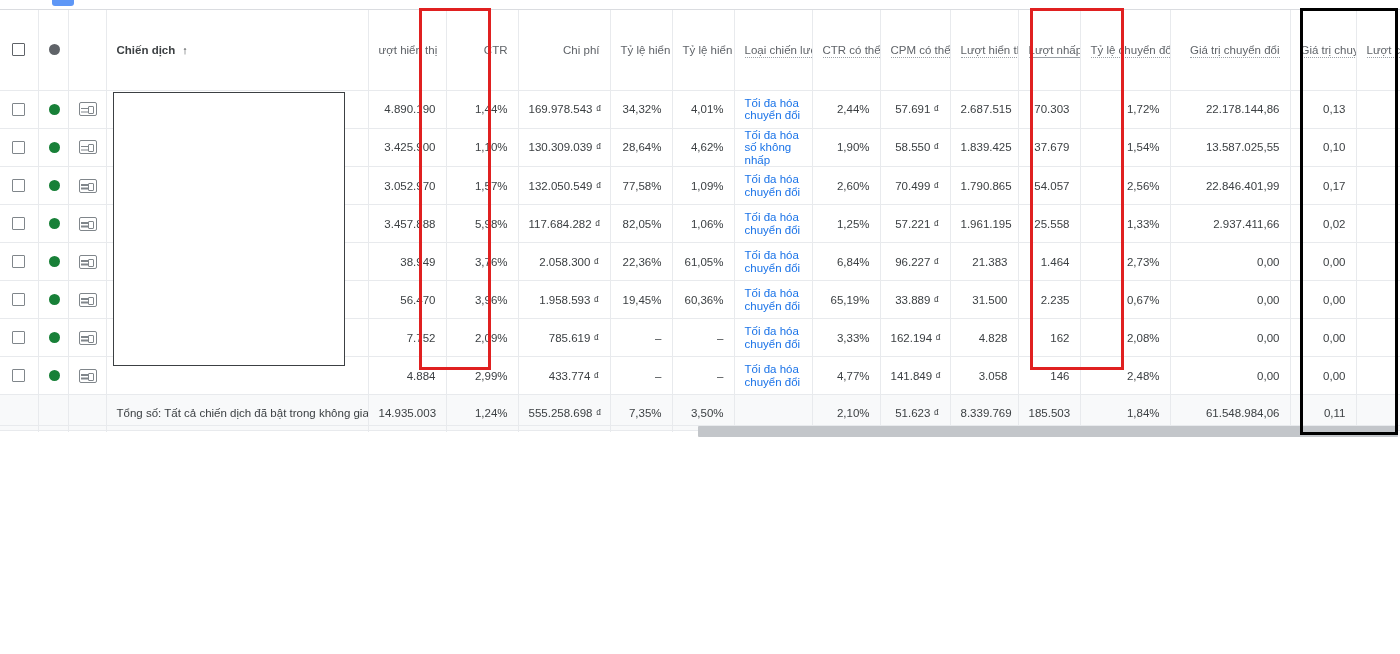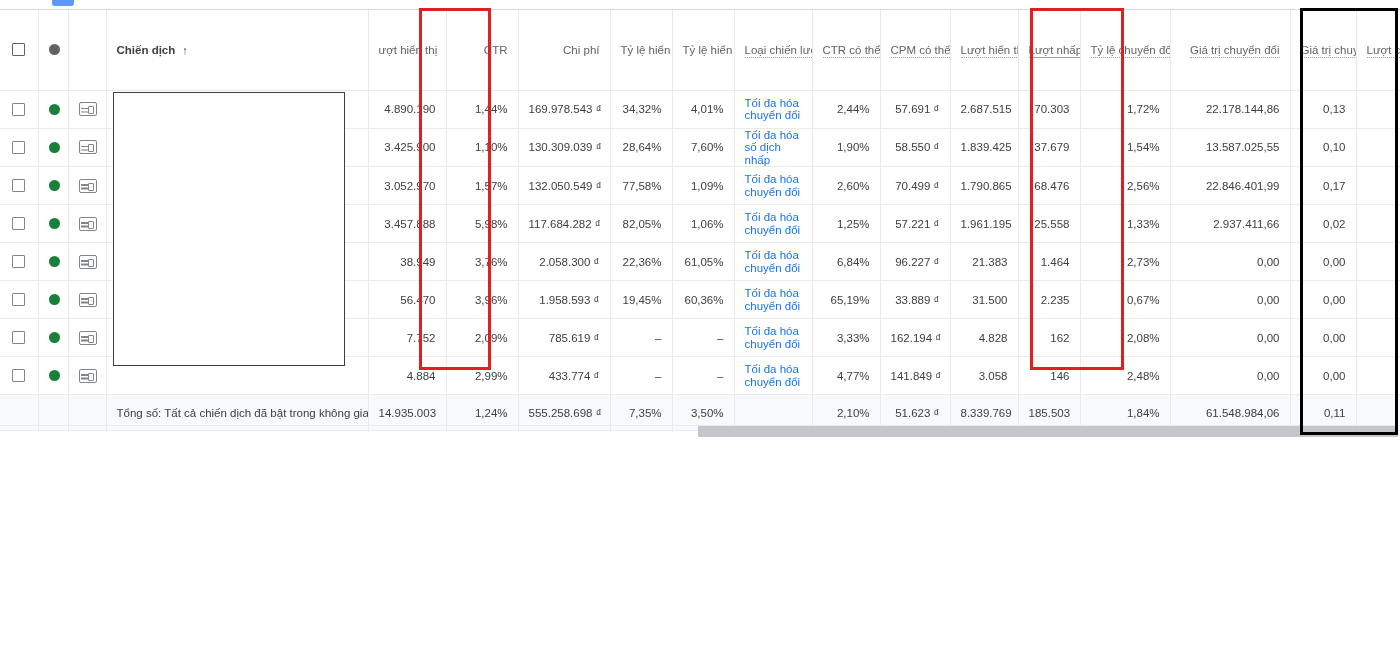--- a/index.html
+++ b/index.html
@@ -314,23 +314,23 @@
               <span class="dot green"></span>
             </td>
           <td>
               <span class="typeicon"></span>
             </td>
           <td class="lft"></td>
           <td class="num">3.425.900</td>
           <td class="num">1,10%</td>
           <td class="num">130.309.039 ₫</td>
           <td class="num">28,64%</td>
-          <td class="num">7,60%</td>
-          <td class="lft">
-              <span class="link">Tối đa hóa số dịch nhấp</span>
+          <td class="num">4,62%</td>
+          <td class="lft">
+              <span class="link">Tối đa hóa số không nhấp</span>
             </td>
           <td class="num">1,90%</td>
           <td class="num">58.550 ₫</td>
           <td class="num">1.839.425</td>
           <td class="num">37.679</td>
           <td class="num">1,54%</td>
           <td class="num">13.587.025,55</td>
           <td class="num">0,10</td>
           <td class="num" style="border-right:none">592,38</td>
         </tr>
@@ -349,21 +349,21 @@
           <td class="num">1,57%</td>
           <td class="num">132.050.549 ₫</td>
           <td class="num">77,58%</td>
           <td class="num">1,09%</td>
           <td class="lft">
               <span class="link">Tối đa hóa chuyển đổi</span>
             </td>
           <td class="num">2,60%</td>
           <td class="num">70.499 ₫</td>
           <td class="num">1.790.865</td>
-          <td class="num">68.476</td>
+          <td class="num">54.057</td>
           <td class="num">2,56%</td>
           <td class="num">22.846.401,99</td>
           <td class="num">0,17</td>
           <td class="num" style="border-right:none">1.228,05</td>
         </tr>
           <tr>
           <td>
               <span class="cb"></span>
             </td>
           <td>

